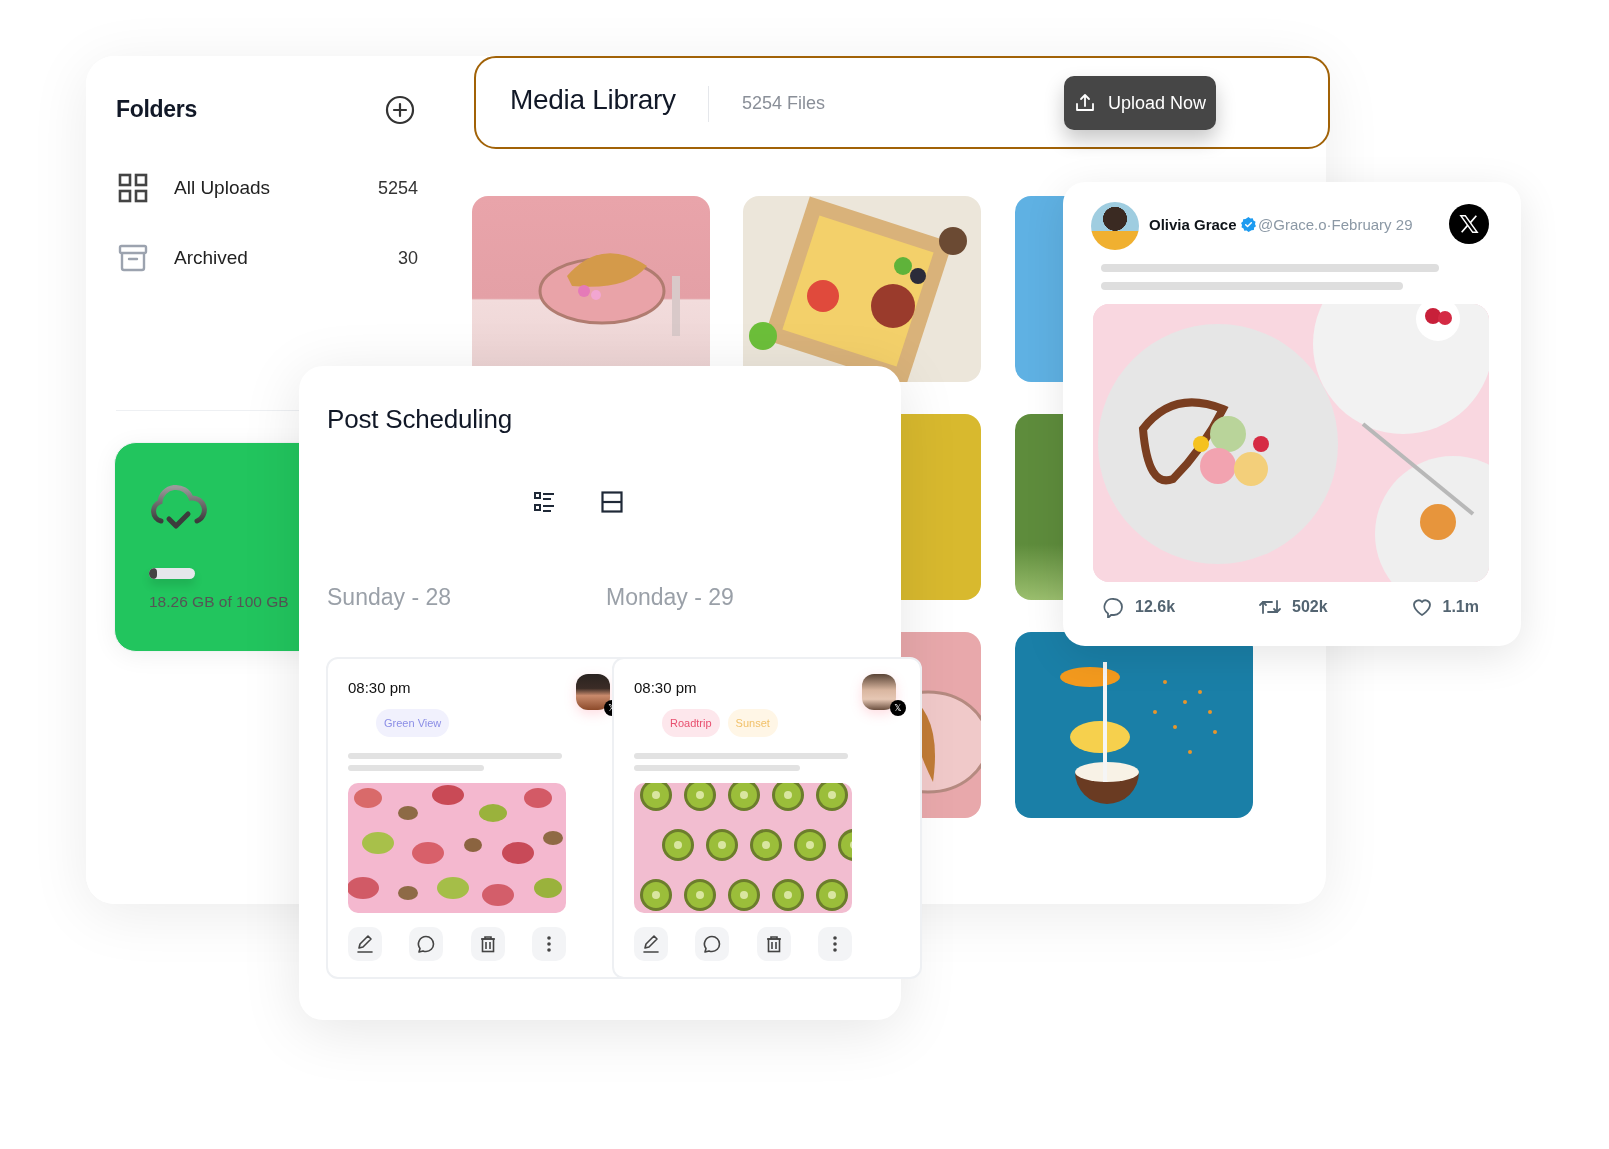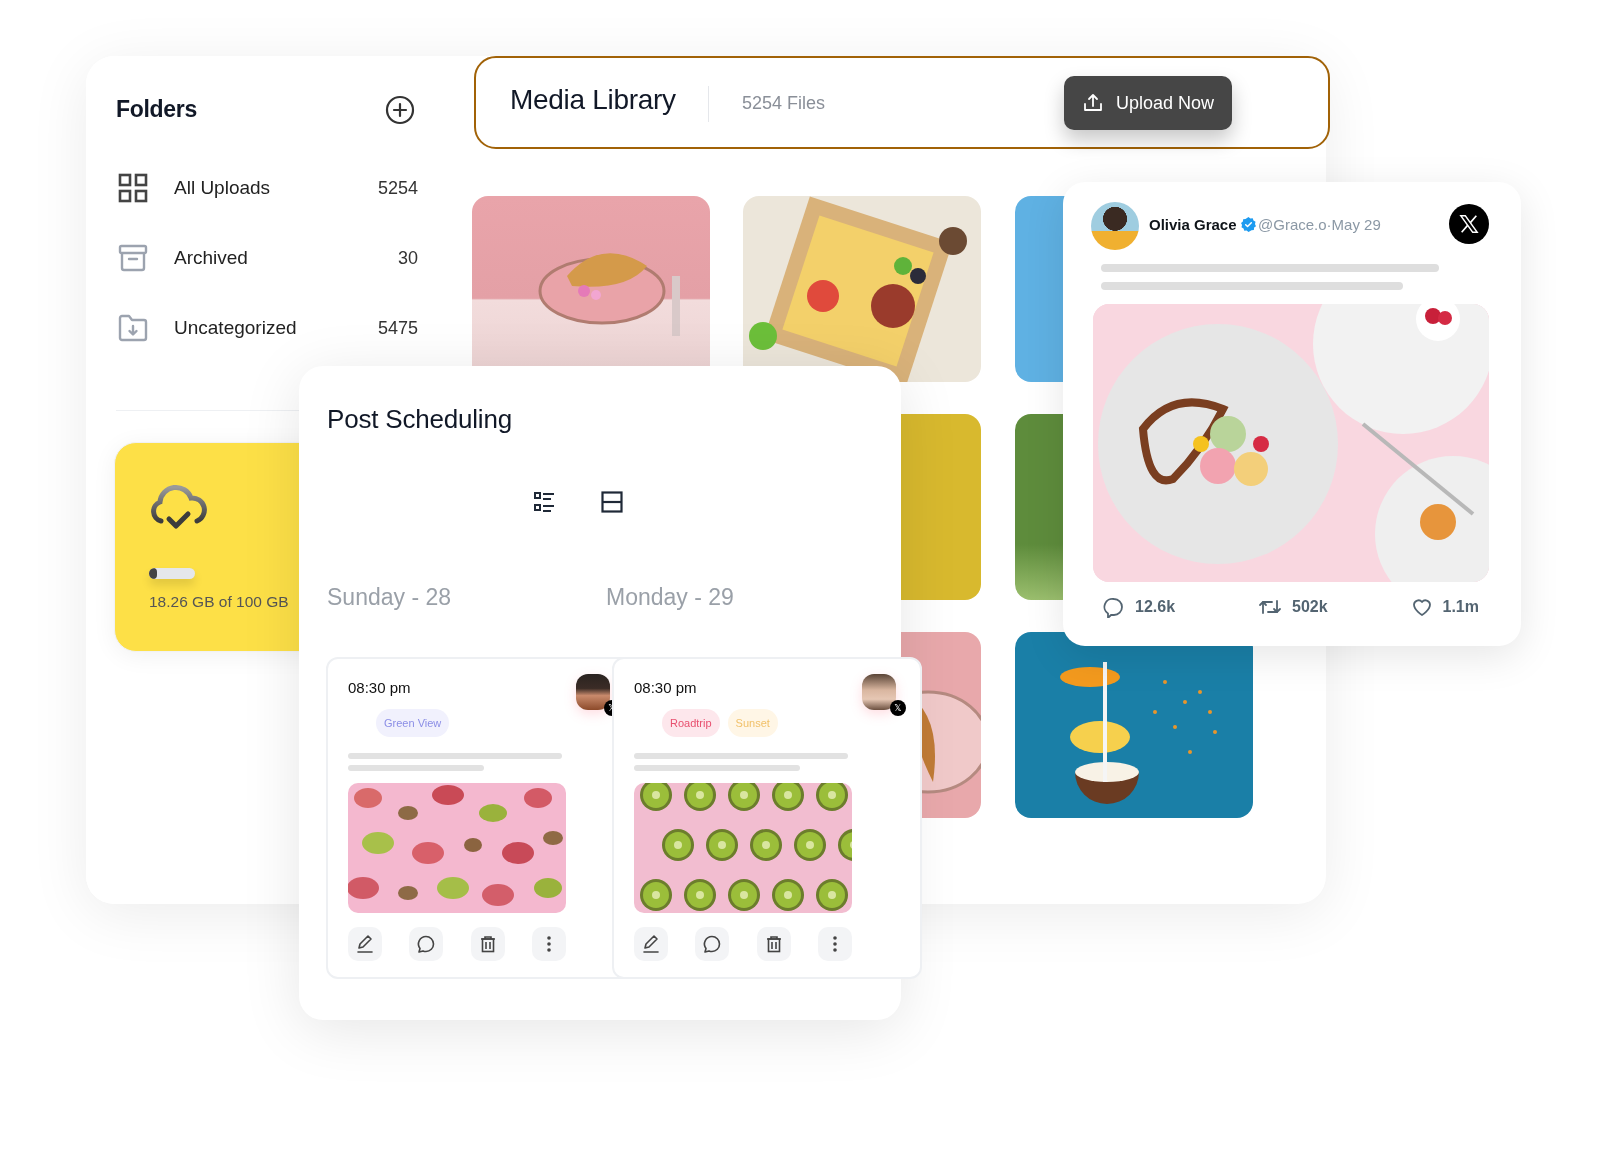--- a/index.html
+++ b/index.html
@@ -15,32 +15,32 @@
   
   .folders { left: 86px; top: 56px; width: 366px; height: 848px; background: #fff; border-radius: 28px; }
   .folders-title { position: absolute; left: 30px; top: 40px; font-size: 23px; font-weight: 700; color: #111827; letter-spacing: -0.3px; }
   .add-folder { position: absolute; left: 298px; top: 38px; width: 32px; height: 32px; }
   .folder-item { position: absolute; left: 30px; width: 302px; height: 40px; display: flex; align-items: center; }
   .folder-item .ico { width: 34px; height: 34px; margin-right: 24px; display: flex; align-items: center; justify-content: center; }
   .folder-item .lbl { font-size: 19px; color: #222; flex: 1; }
   .folder-item .cnt { font-size: 18px; color: #333; }
   .folders-divider { position: absolute; left: 30px; top: 354px; width: 310px; height: 1px; background: #eef0f3; }
   .storage-card { position: absolute; left: 28px; top: 386px; width: 260px; height: 210px; border-radius: 22px;
-    background: #fde047; box-shadow: 0 4px 24px rgba(0,0,0,0.06); border: 1px solid #f1f2f4; }
+    background: #22c55e; box-shadow: 0 4px 24px rgba(0,0,0,0.06); border: 1px solid #f1f2f4; }
   .storage-card .cloud { position: absolute; left: 32px; top: 40px; width: 62px; height: 52px; }
   .storage-bar { position: absolute; left: 34px; top: 125px; width: 46px; height: 11px; border-radius: 6px; background: #e5e7eb; overflow: hidden; box-shadow: 0 6px 10px rgba(0,0,0,0.12);}
   .storage-bar .fill { height: 100%; background: #444; border-radius: 6px; }
   .storage-text { position: absolute; left: 34px; top: 150px; font-size: 15.5px; color: #555; }
 
   
   .media-header { left: 474px; top: 56px; width: 856px; height: 93px; border: 2px solid #a16207; border-radius: 22px; background: #fff; }
   .media-title { position: absolute; left: 34px; top: 26px; font-size: 28px; color: #111827; letter-spacing: -0.3px; }
   .media-sep { position: absolute; left: 232px; top: 28px; width: 1px; height: 36px; background: #e5e7eb; }
   .media-count { position: absolute; left: 258px; top: 35px; font-size: 18px; color: #8a8f98; margin-left: 8px; }
-  .upload-btn { position: absolute; left: 588px; top: 18px; width: 168px; height: 54px; background: #464646; border-radius: 10px;
+  .upload-btn { position: absolute; left: 588px; top: 18px; width: 152px; height: 54px; background: #464646; border-radius: 10px;
     color: #fff; display: flex; align-items: center; justify-content: center; gap: 12px; font-size: 18px;
     box-shadow: 0 10px 20px rgba(0,0,0,0.22); cursor: pointer; }
 
   
   .tile { position: absolute; width: 238px; height: 186px; border-radius: 16px; overflow: hidden; }
 
   
   .sched { left: 299px; top: 366px; width: 602px; height: 654px; border-radius: 24px; background: #fff;
     box-shadow: 0 10px 60px rgba(0,0,0,0.10); }
   .sched-title { position: absolute; left: 28px; top: 38px; font-size: 26px; color: #111827; letter-spacing: -0.2px; }
@@ -106,32 +106,20 @@
       <svg width="32" height="32" viewBox="0 0 32 32">
           <g fill="none" stroke="#9ca3af" stroke-width="2.4" stroke-linejoin="round">
             <rect x="3" y="4" width="26" height="7" rx="1.5"></rect>
             <path d="M5 11v15a2 2 0 0 0 2 2h18a2 2 0 0 0 2-2V11"></path>
             <path d="M12 17h8" stroke-linecap="round"></path>
           </g>
         </svg>
     </span>
     <span class="lbl">Archived</span>
     <span class="cnt">30</span>
-  </div>
-  <div class="folder-item" style="top:252px">
-    <span class="ico">
-      <svg width="32" height="32" viewBox="0 0 32 32">
-          <g fill="none" stroke="#9ca3af" stroke-width="2.4" stroke-linejoin="round">
-            <path d="M3 6a2 2 0 0 1 2-2h7l3 4h12a2 2 0 0 1 2 2v16a2 2 0 0 1-2 2H5a2 2 0 0 1-2-2z"></path>
-            <path d="M16 14v8M12.5 19l3.5 3.5 3.5-3.5" stroke-linecap="round"></path>
-          </g>
-        </svg>
-    </span>
-    <span class="lbl">Uncategorized</span>
-    <span class="cnt">5475</span>
   </div>
 
   <div class="folders-divider"></div>
 
   <div class="storage-card">
     <svg class="cloud" viewBox="0 0 62 52">
       <defs>
           <linearGradient id="cg" x1="0" y1="0" x2="0" y2="1">
             <stop offset="0" stop-color="#9a9a9a"></stop>
             <stop offset="1" stop-color="#3c3c3c"></stop>
@@ -405,21 +393,21 @@
 </div>
 
 <div class="panel tweet">
   <div class="tw-avatar" style="background:radial-gradient(circle at 50% 35%,#3a2a22 0 30%,transparent 31%),linear-gradient(180deg,#9fcde0 0%,#9fcde0 60%,#f0b030 61%,#f0b030 100%);"></div>
   <div class="tw-name">Olivia Grace</div>
   <svg class="tw-verified" viewBox="0 0 16 16">
       <path d="M8 0l2 1.6 2.5-.2.8 2.4 2.2 1.2-.6 2.5 1.1 2.3-2 1.5-.3 2.5-2.5.3L8 16l-2-1.6-2.5.2-.8-2.4L.5 11l.6-2.5L0 6.3l2-1.5.3-2.5 2.5-.3z" fill="#1d9bf0"></path>
       <path d="M5 8.2l2 2 4-4" fill="none" stroke="#fff" stroke-width="1.6" stroke-linecap="round" stroke-linejoin="round"></path>
     </svg>
   <div class="tw-handle">
-    <span>@Grace.o</span><span>·</span><span>May 29</span>
+    <span>@Grace.o</span><span>·</span><span>February 29</span>
   </div>
   <div class="tw-x">
     <svg width="22" height="22" viewBox="0 0 24 24">
         <path d="M3 3h5l13 18h-5z" fill="none" stroke="#fff" stroke-width="1.5"></path>
         <path d="M20 3L13.5 10.5M4 21l6.5-7.5" stroke="#fff" stroke-width="1.8"></path>
       </svg>
   </div>
   <div class="tw-skel" style="top:82px;width:338px;"></div>
   <div class="tw-skel" style="top:100px;width:302px;"></div>
   <div class="tw-img">

